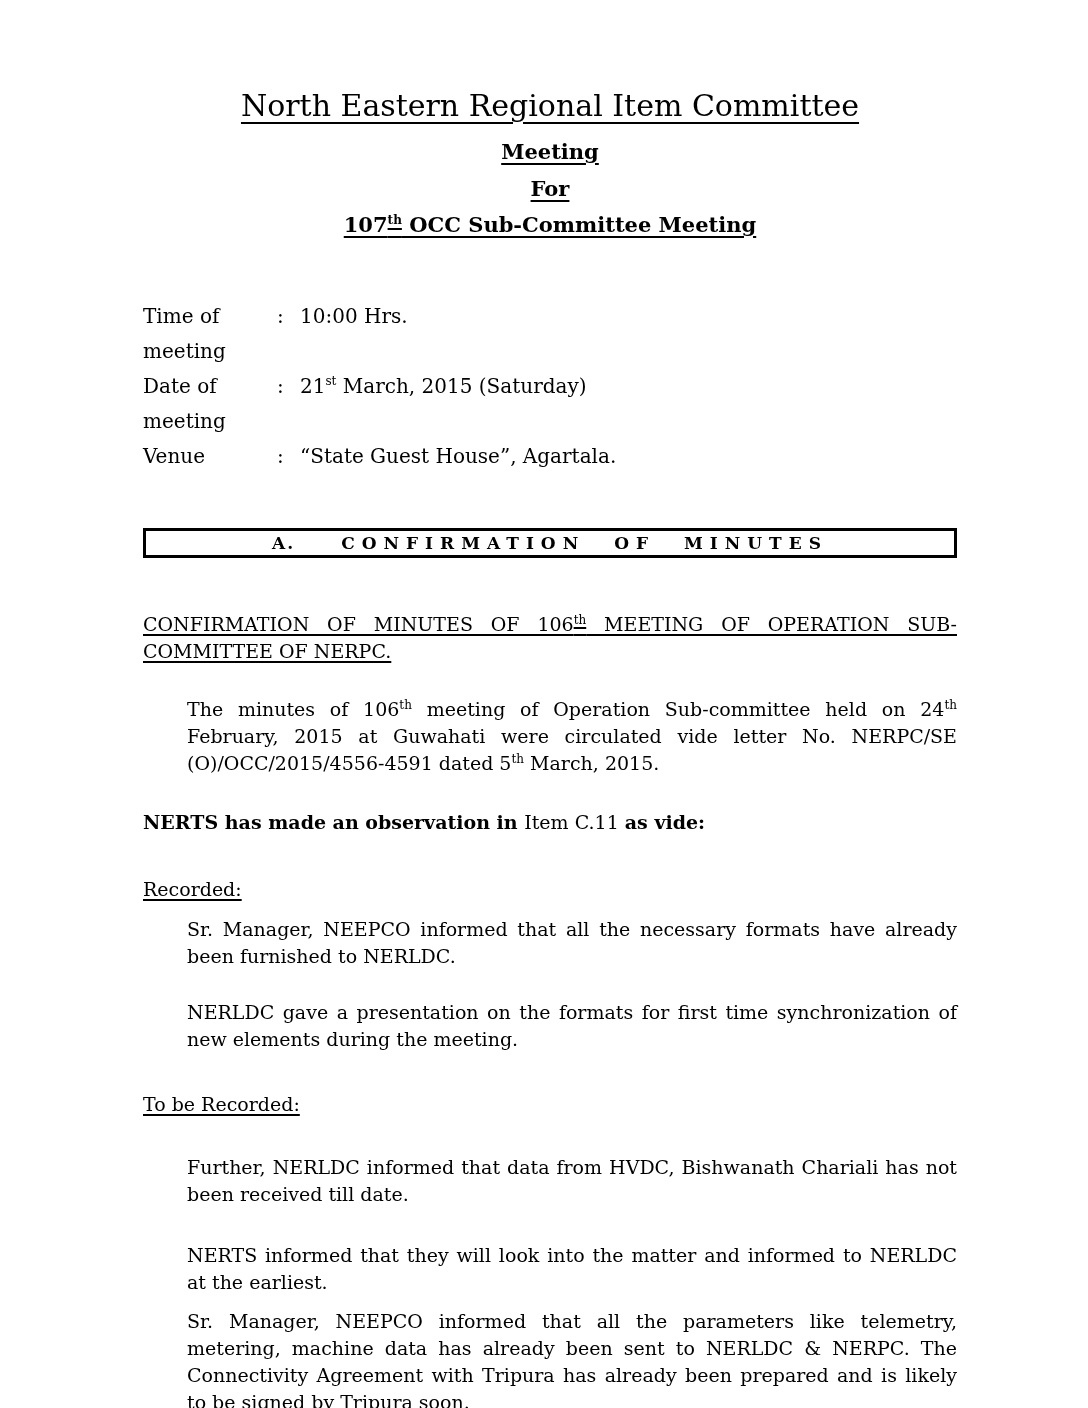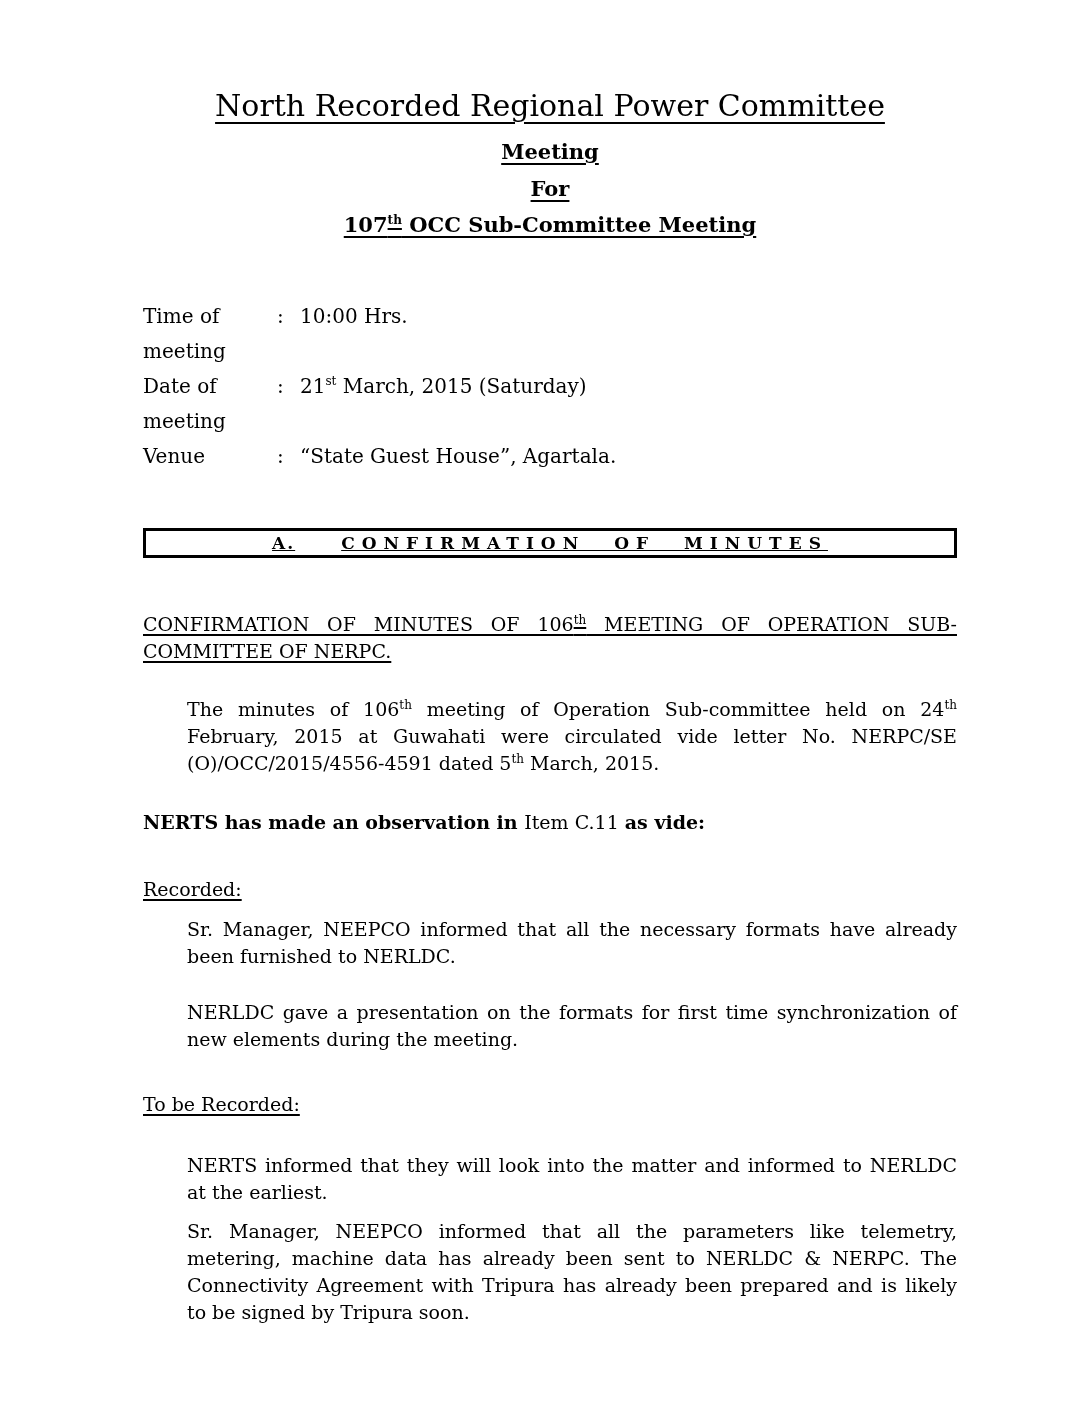--- a/index.html
+++ b/index.html
@@ -70,21 +70,20 @@
   .section-box {
     margin-top: 54px;
     border: 3px solid #000;
     height: 22px;
     padding: 1px 3px;
     text-align: center;
     font-size: 17px;
     line-height: 22px;
     font-weight: bold;
     white-space: nowrap;
-    text-decoration: underline;
   }
   .sec-label {
     letter-spacing: 2px;
     margin-right: 46px;
   }
   .sec-title {
     letter-spacing: 7px;
     word-spacing: 16px;
   }
 
@@ -130,21 +129,21 @@
   .p-t2           { margin-top: 36px; }
   .p-t3           { margin-top: 34px; }
   .p-t4           { margin-top: 12px; }
 </style>
 </head>
 <body>
 
 <div class="content">
 
   <div class="doc-title">
-    <span class="u">North Recorded Regional Power Committee</span>
+    <span class="u">North Eastern Regional Item Committee</span>
   </div>
 
   <div class="subtitle st1">
     <span class="u">Meeting</span>
   </div>
 
   <div class="subtitle st2">
     <span class="u">For</span>
   </div>
 
@@ -184,18 +183,19 @@
   <p class="para p-observation"><span class="bold">NERTS has made an observation in </span><span class="regular">Item C.11 </span><span class="bold">as vide:</span></p>
 
   <p class="para p-recorded-h"><span class="u">Recorded:</span></p>
 
   <p class="para bold p-recorded">Sr. Manager, NEEPCO informed that all the necessary formats have already been furnished to NERLDC.</p>
 
   <p class="para bold p-t1">NERLDC gave a presentation on the formats for first time synchronization of new elements during the meeting.</p>
 
   <p class="para p-tobe-h"><span class="u">To be Recorded:</span></p>
 
+  <p class="para bold p-t2">Further, NERLDC informed that data from HVDC, Bishwanath Chariali has not been received till date.</p>
 
   <p class="para bold p-t3">NERTS informed that they will look into the matter and informed to NERLDC at the earliest.</p>
 
   <p class="para bold p-t4">Sr. Manager, NEEPCO informed that all the parameters like telemetry, metering, machine data has already been sent to NERLDC &amp; NERPC. The Connectivity Agreement with Tripura has already been prepared and is likely to be signed by Tripura soon.</p>
 
 </div>
 
 </body></html>

